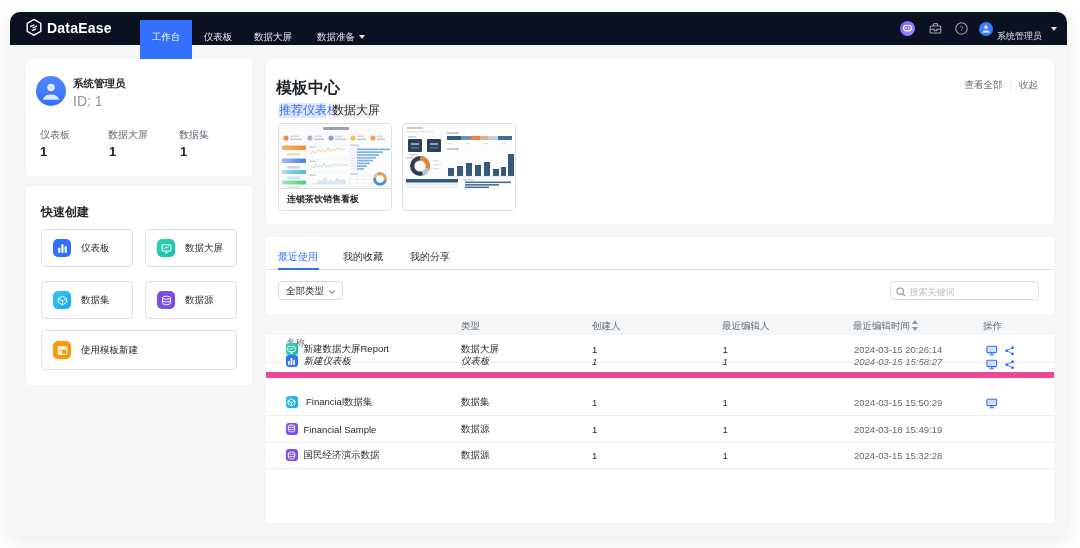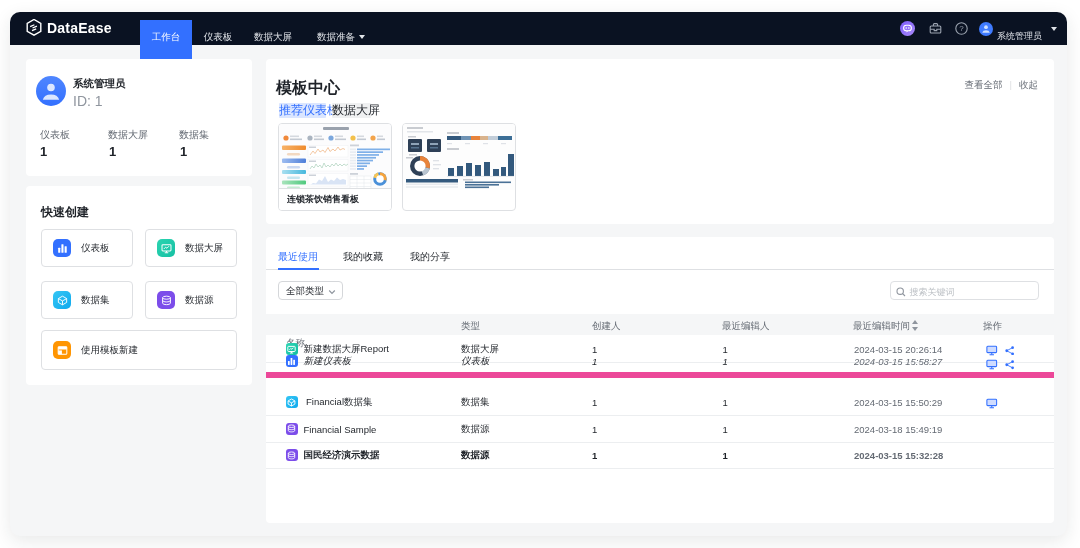--- a/index.html
+++ b/index.html
@@ -445,21 +445,21 @@
             <path d="M1.9 3.2 V9.6 c0 1 2.1 1.8 4.6 1.8 s4.6-0.8 4.6-1.8 V3.2"></path>
             <path d="M1.9 6.4 c0 1 2.1 1.8 4.6 1.8 s4.6-0.8 4.6-1.8"></path>
           </svg>
       </div>
       <span style="left:37.5px;">Financial Sample</span>
       <span style="left:195px;">数据源</span>
       <span style="left:326px;">1</span>
       <span style="left:456.5px;">1</span>
       <span style="left:588px; color:#646a73;">2024-03-18 15:49:19</span>
     </div>
-    <div class="trow" style="top:205.5px; border-bottom:1px solid #eceef0;font-weight:bold;">
+    <div class="trow" style="top:205.5px; border-bottom:1px solid #eceef0;">
       <div class="ric" style="left:19.5px; background:#7c4dea;">
         <svg width="9" height="9" viewBox="0 0 13 13" fill="none" stroke="#fff" stroke-width="1.3">
             <ellipse cx="6.5" cy="3.2" rx="4.6" ry="1.8"></ellipse>
             <path d="M1.9 3.2 V9.6 c0 1 2.1 1.8 4.6 1.8 s4.6-0.8 4.6-1.8 V3.2"></path>
             <path d="M1.9 6.4 c0 1 2.1 1.8 4.6 1.8 s4.6-0.8 4.6-1.8"></path>
           </svg>
       </div>
       <span style="left:37.5px;">国民经济演示数据</span>
       <span style="left:195px;">数据源</span>
       <span style="left:326px;">1</span>

